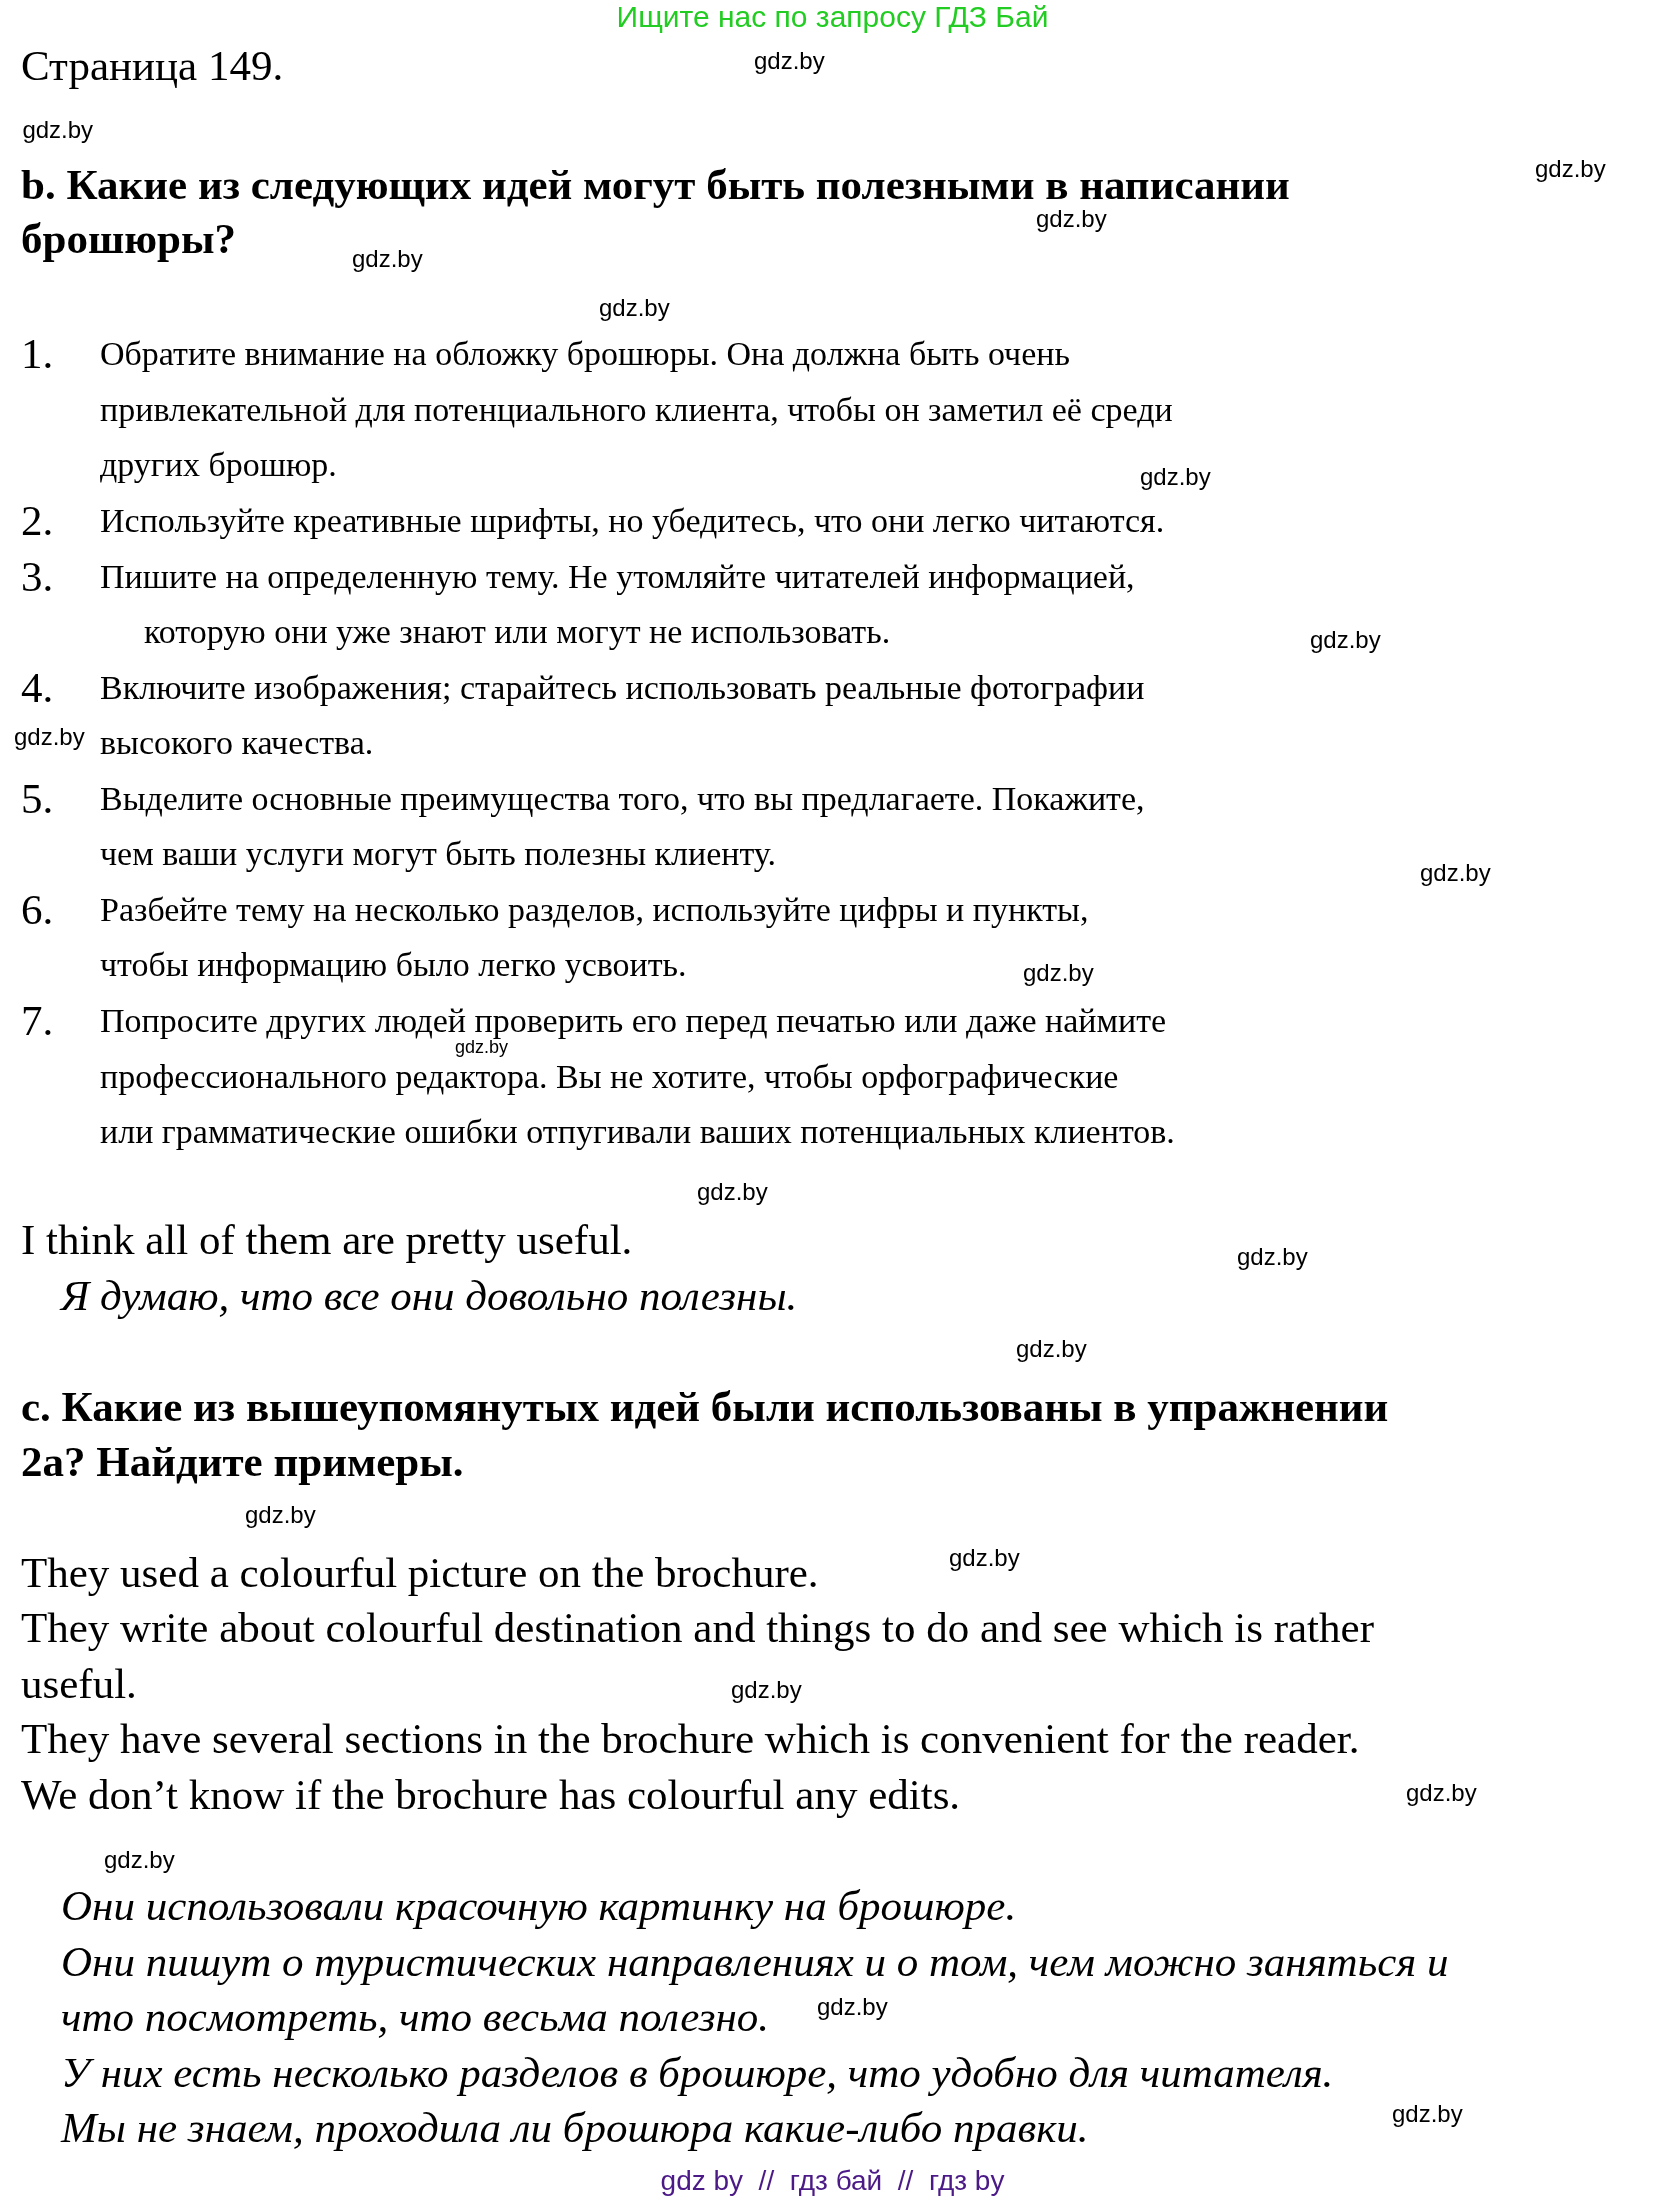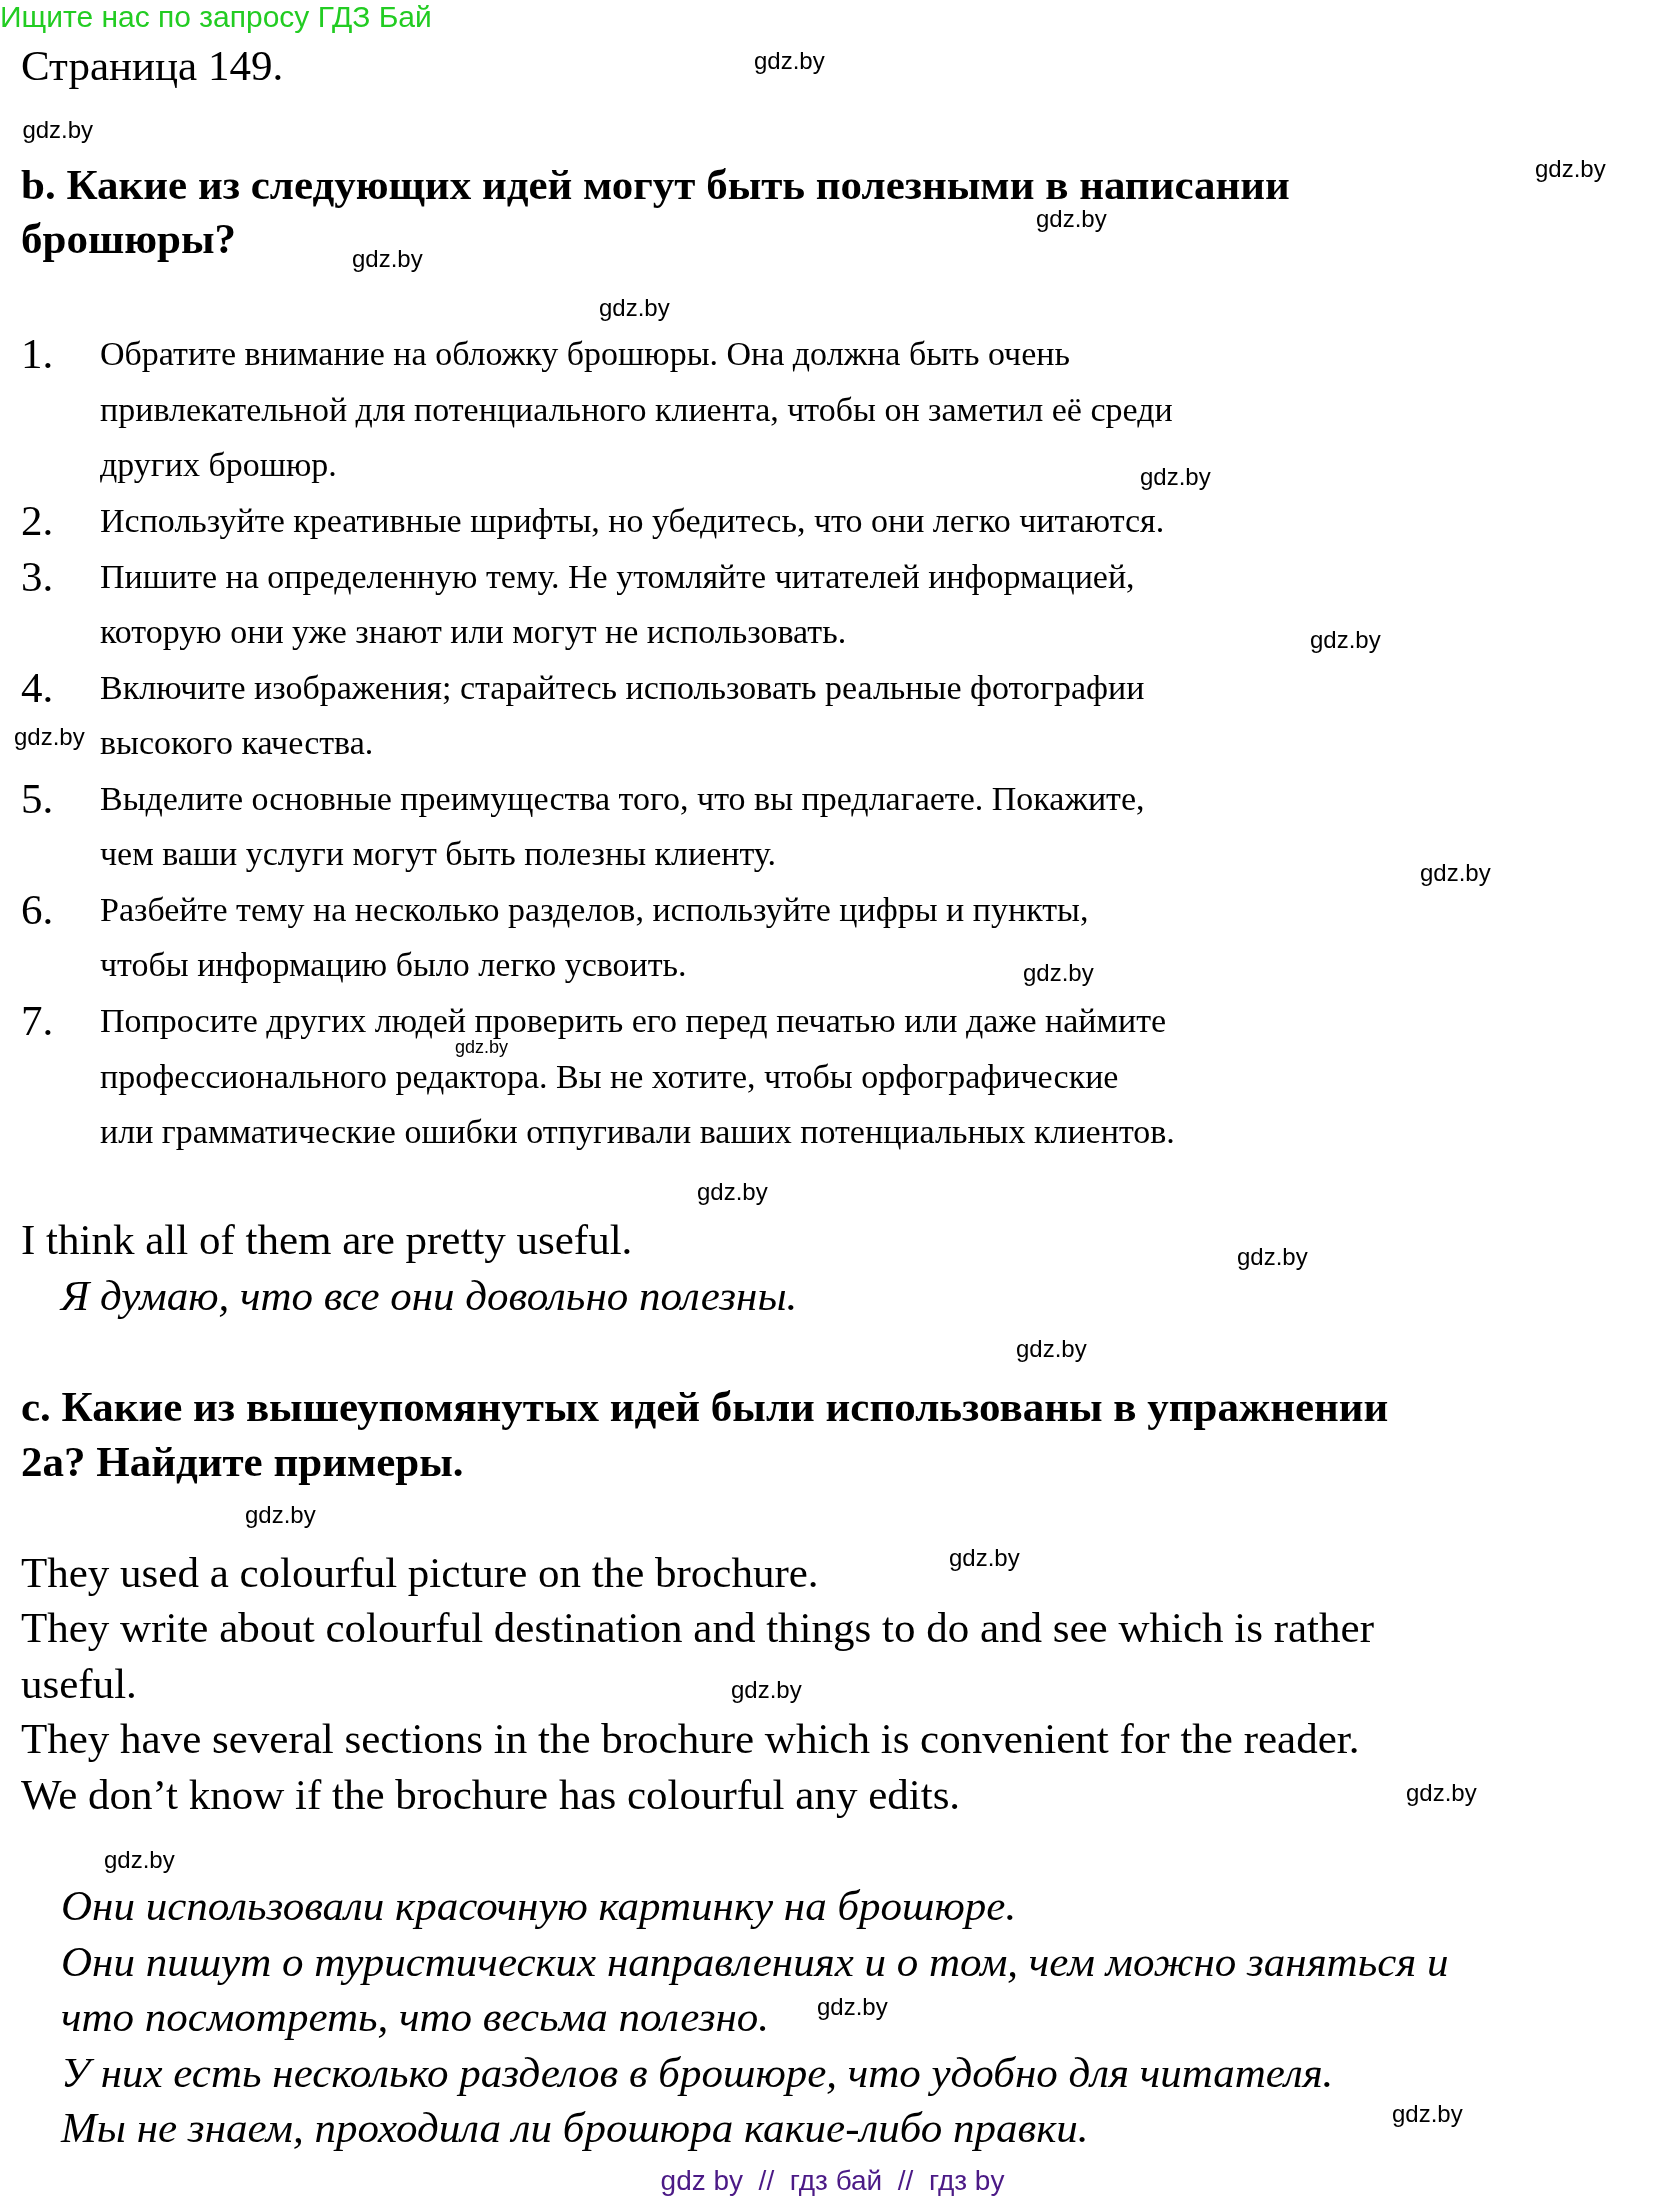--- a/index.html
+++ b/index.html
@@ -1,19 +1,19 @@
 <!DOCTYPE html>
 <html style="font-size:13.3px"><head>
 <meta charset="utf-8">
 <style>
   html, body { margin: 0; padding: 0; background: #ffffff; }
   body { width: 1665px; height: 2205px; position: relative; overflow: hidden; }
   .serif { font-family: "Liberation Serif", "DejaVu Serif", serif; color: #000; }
   .sans { font-family: "Liberation Sans", "DejaVu Sans", sans-serif; }
-  .banner { position: absolute; top: 0; left: 0; width: 1665px; font-size: 30px; line-height: 33px; color: #22cc22; }
+  .banner { position: absolute; top: 0; left: 0; width: 1665px; text-align: center; font-size: 30px; line-height: 33px; color: #22cc22; }
   .footer { position: absolute; top: 2163px; left: 0; width: 1665px; text-align: center; font-size: 28px; line-height: 36px; color: #4b1a86; white-space: pre; }
   .line { position: absolute; left: 21px; font-size: 43px; line-height: 50px; white-space: nowrap; }
   .bold { font-weight: bold; }
   .italic { font-style: italic; margin-left: 40px; }
   .num { position: absolute; left: 21px; font-size: 43px; line-height: 50px; }
   .item-text { position: absolute; left: 100px; font-size: 34px; line-height: 50px; white-space: nowrap; }
   .wm { position: absolute; font-size: 24px; line-height: 26.5px; color: #000; white-space: nowrap; }
 </style>
 </head>
 <body>
@@ -32,21 +32,21 @@
     <div class="item-text serif" style="top:385px;">привлекательной для потенциального клиента, чтобы он заметил её среди</div>
     <div class="item-text serif" style="top:440px;">других брошюр.</div>
   </div>
   <div>
     <div class="num serif" style="top:496px;">2.</div>
     <div class="item-text serif" style="top:496px;">Используйте креативные шрифты, но убедитесь, что они легко читаются.</div>
   </div>
   <div>
     <div class="num serif" style="top:552px;">3.</div>
     <div class="item-text serif" style="top:552px;">Пишите на определенную тему. Не утомляйте читателей информацией,</div>
-    <div class="item-text serif" style="top:607px;">которую они уже знают или могут не использовать.</div>
+    <div class="item-text serif" style="top:607px;margin-left:44px;">которую они уже знают или могут не использовать.</div>
   </div>
   <div>
     <div class="num serif" style="top:663px;">4.</div>
     <div class="item-text serif" style="top:663px;">Включите изображения; старайтесь использовать реальные фотографии</div>
     <div class="item-text serif" style="top:718px;">высокого качества.</div>
   </div>
   <div>
     <div class="num serif" style="top:774px;">5.</div>
     <div class="item-text serif" style="top:774px;">Выделите основные преимущества того, что вы предлагаете. Покажите,</div>
     <div class="item-text serif" style="top:829px;">чем ваши услуги могут быть полезны клиенту.</div>

